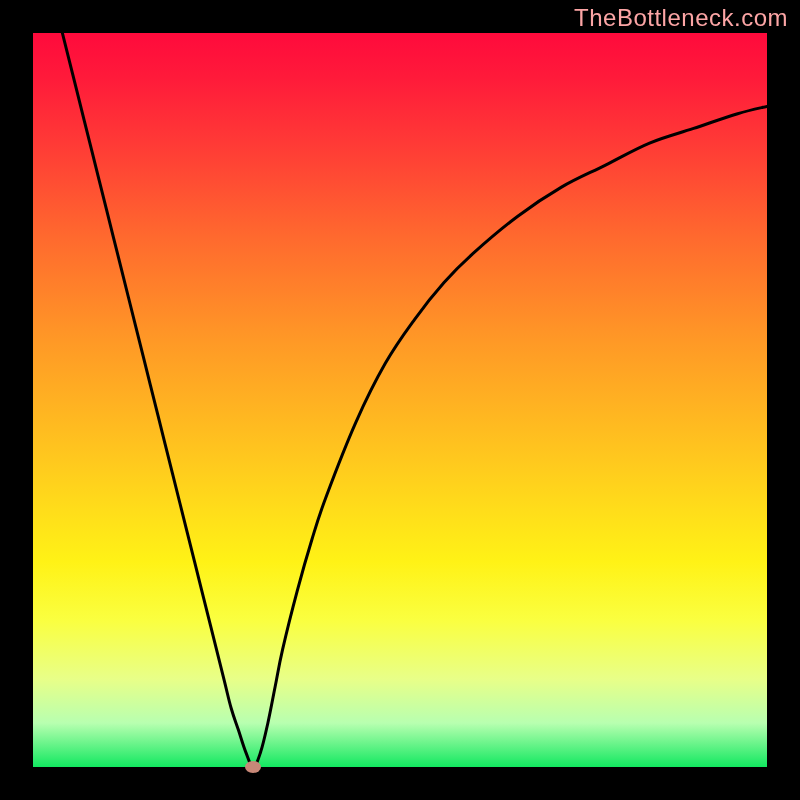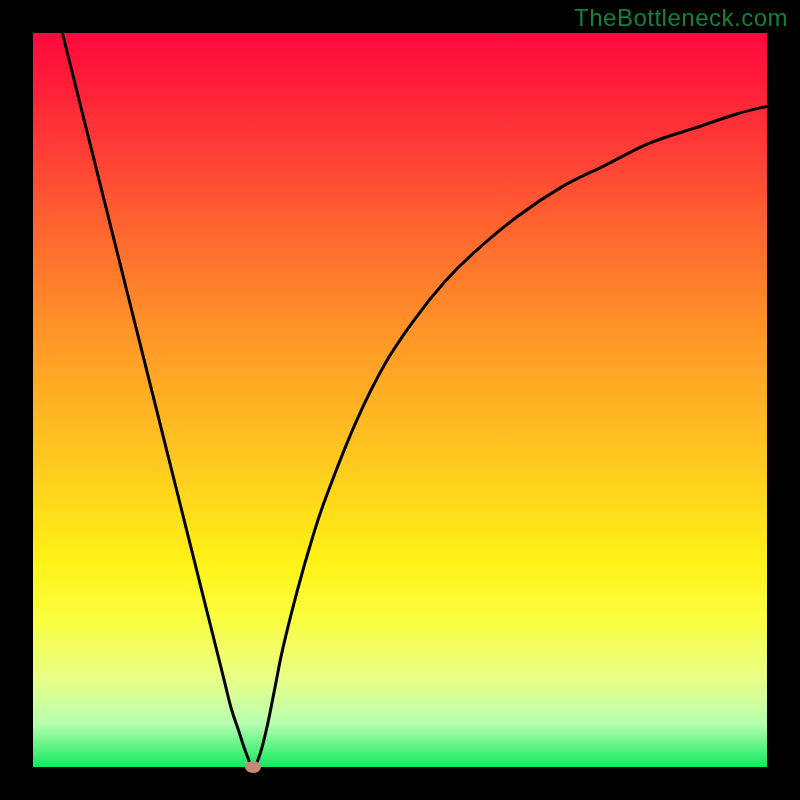--- a/index.html
+++ b/index.html
@@ -9,21 +9,21 @@
     height: 800px;
     background: #000;
     position: relative;
   }
   .watermark {
     position: absolute;
     top: 4px;
     right: 12px;
     font-family: Arial, Helvetica, sans-serif;
     font-size: 24px;
-    color: #15803d;
+    color: #fca5a5;
     font-weight: 500;
     letter-spacing: 0.5px;
   }
   .plot-area {
     position: absolute;
     left: 33px;
     top: 33px;
     width: 734px;
     height: 734px;
     background: linear-gradient(to bottom,

